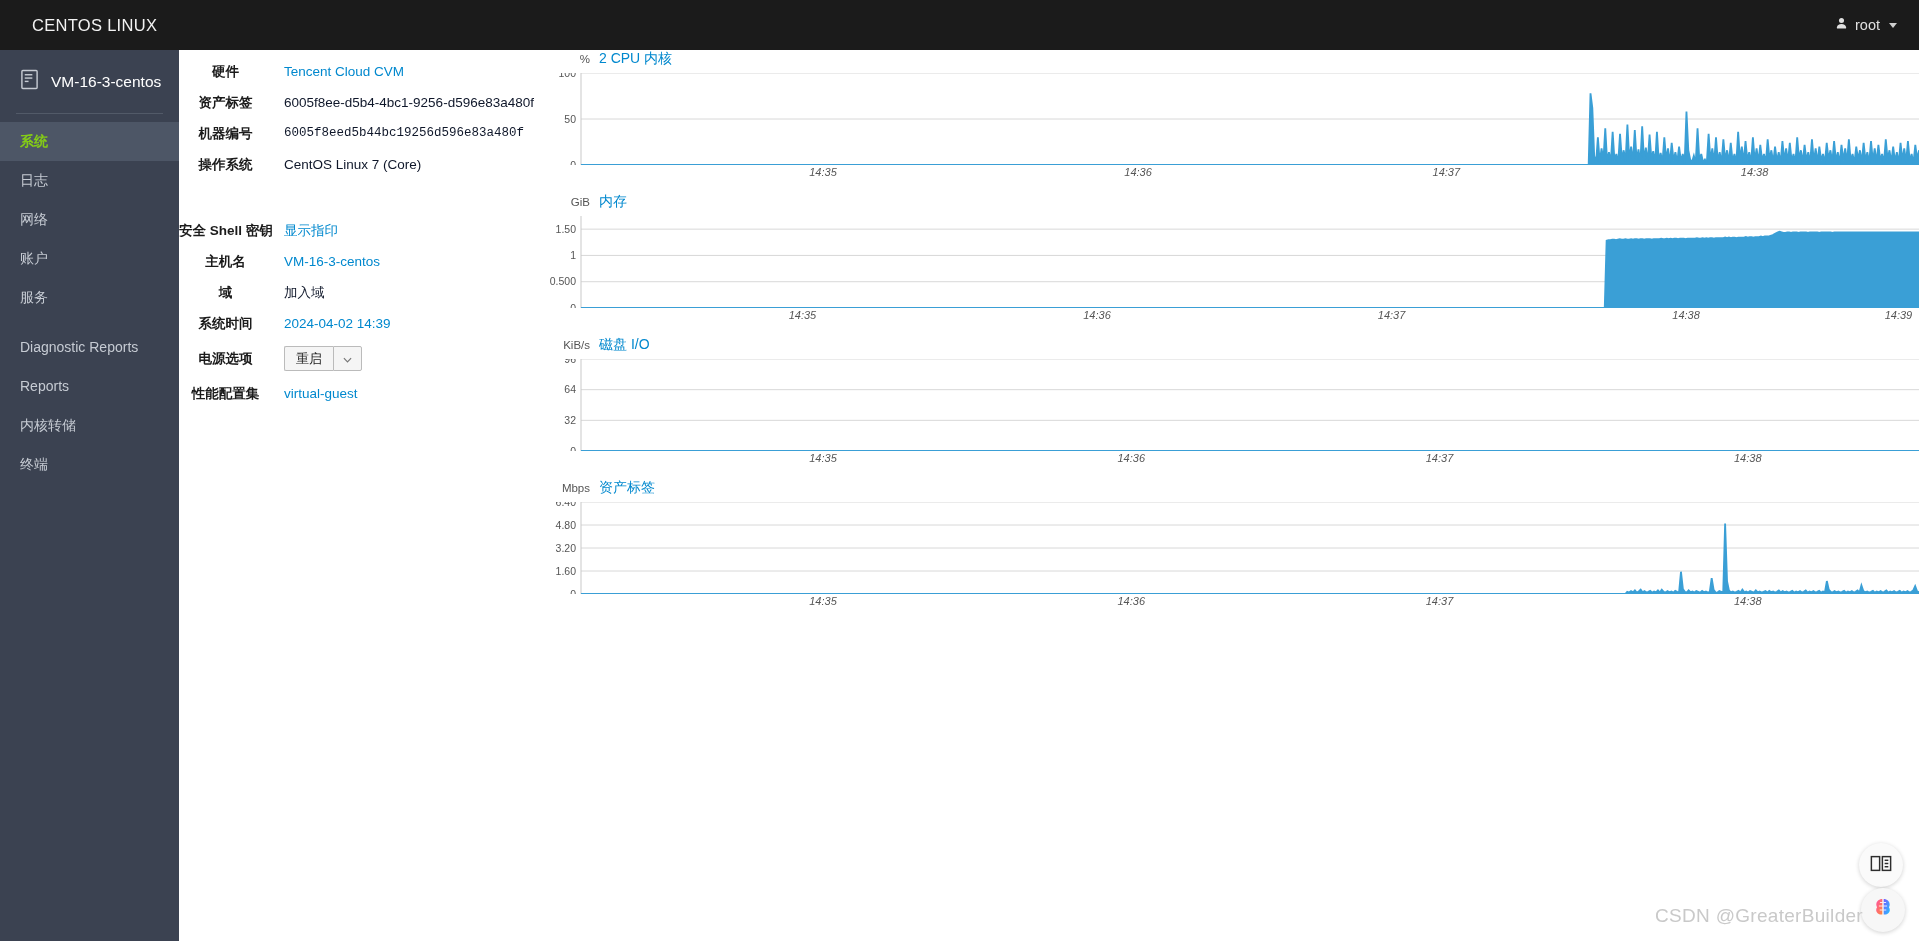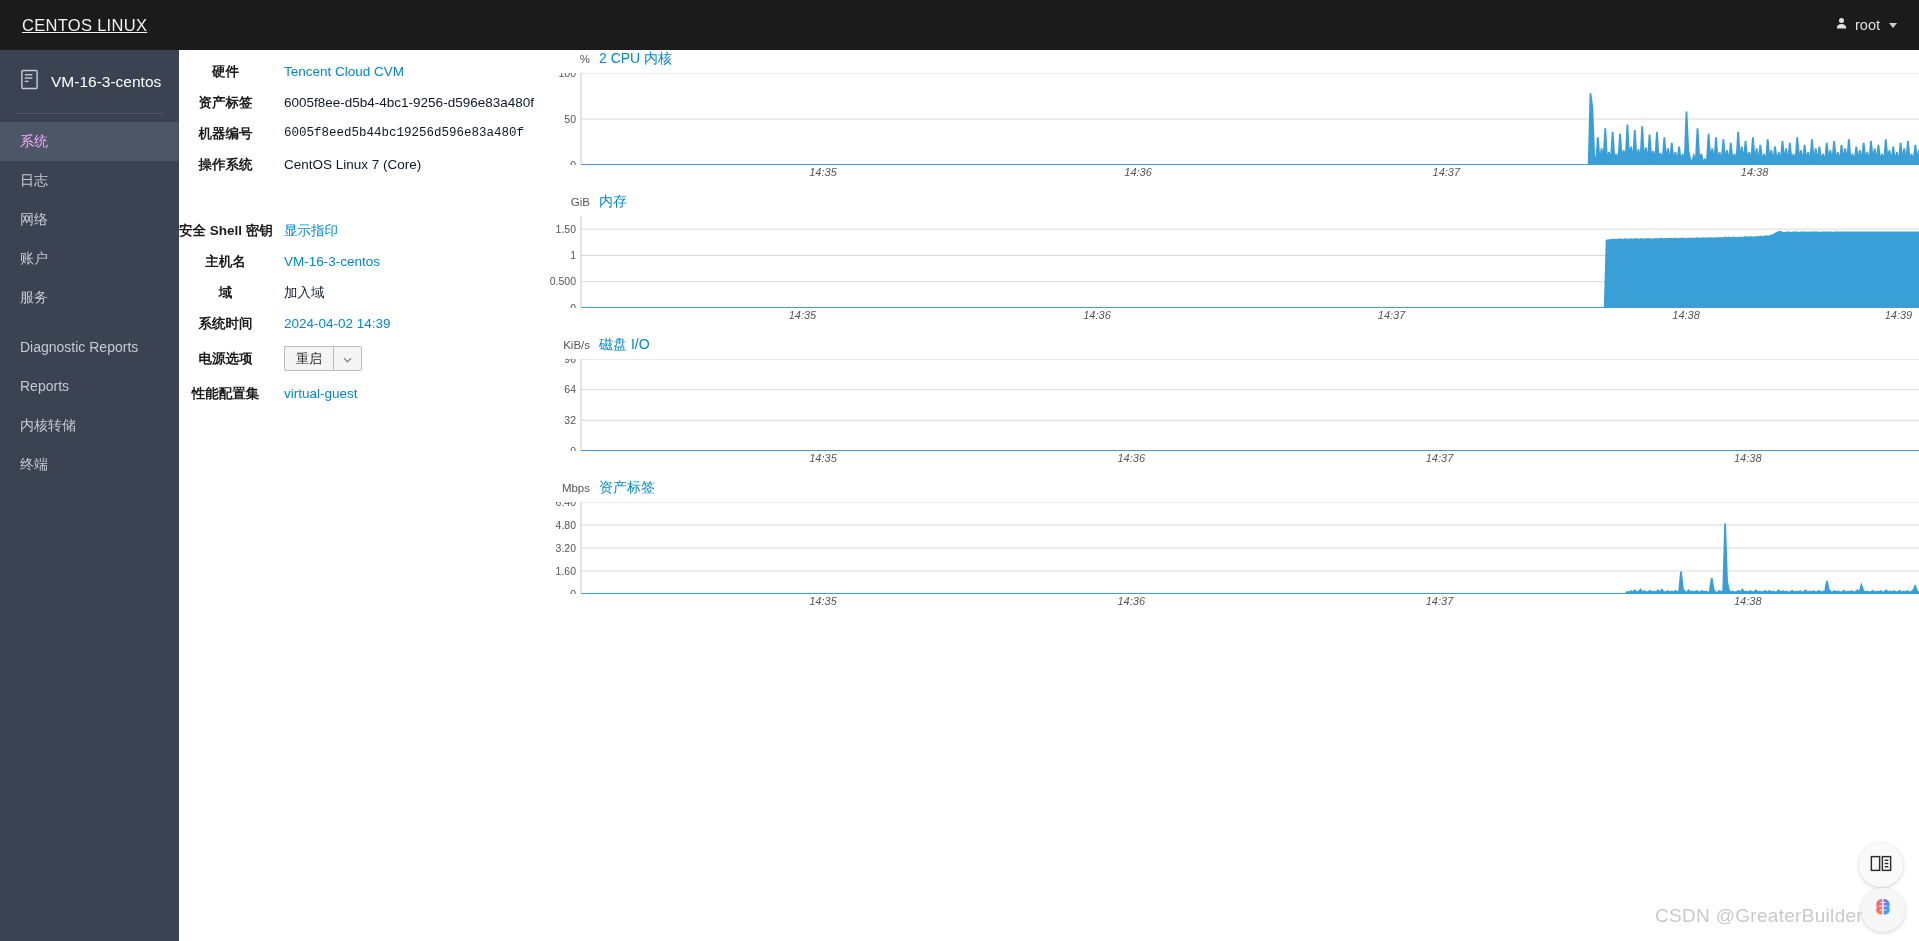--- a/index.html
+++ b/index.html
@@ -12,21 +12,21 @@
   }
   #app { position: relative; width: 1919px; height: 941px; background: #fff; }
 
   
   .topbar {
     position: absolute; left: 0; top: 0; width: 1919px; height: 50px;
     background: #1b1b1b; color: #e8e8e8;
     display: flex; align-items: center; justify-content: space-between;
   }
   .topbar .brand {
-    font-size: 16.5px; letter-spacing: 0.3px; padding-left: 22px; color: #f2f2f2; text-decoration: underline;
+    font-size: 16.5px; letter-spacing: 0.3px; padding-left: 32px; color: #f2f2f2;
   }
   .topbar .userbox {
     display: flex; align-items: center; gap: 7px;
     padding-right: 22px; font-size: 14.5px; color: #e0e0e0; cursor: pointer;
   }
   .topbar .userbox .uname { font-size: 14.5px; }
   .caret-down {
     display:inline-block; width:0;height:0;
     border-left:4px solid transparent;border-right:4px solid transparent;
     border-top:5px solid #cfcfcf; margin-left:2px;
@@ -42,21 +42,21 @@
     padding: 19px 0 19px 20px;
   }
   .host-row .hname { font-size: 15.5px; color: #ffffff; }
   .sidebar .divider {
     height: 1px; background: #525a68; margin: 0 16px 8px 16px;
   }
   .nav-item {
     display: block; padding: 11px 0 11px 20px;
     font-size: 14px; color: #c6cbd3; cursor: pointer; line-height: 17px;
   }
-  .nav-item.active { background: #4d5666; color: #f0abfc; font-weight: normal; }
+  .nav-item.active { background: #4d5666; color: #84cc16; font-weight: bold; }
   .nav-gap { height: 11px; }
 
   
   .details { position: absolute; left: 179px; top: 50px; width: 370px; }
   .drow { display: flex; margin-bottom: 14px; line-height: 17px; }
   .dlabel {
     width: 105px; text-align: center; padding-right: 12px;
     font-size: 13.5px; font-weight: bold; color: #1b1b1b; white-space: nowrap;
   }
   .dval { font-size: 13.5px; color: #0f172a; white-space: nowrap; }

